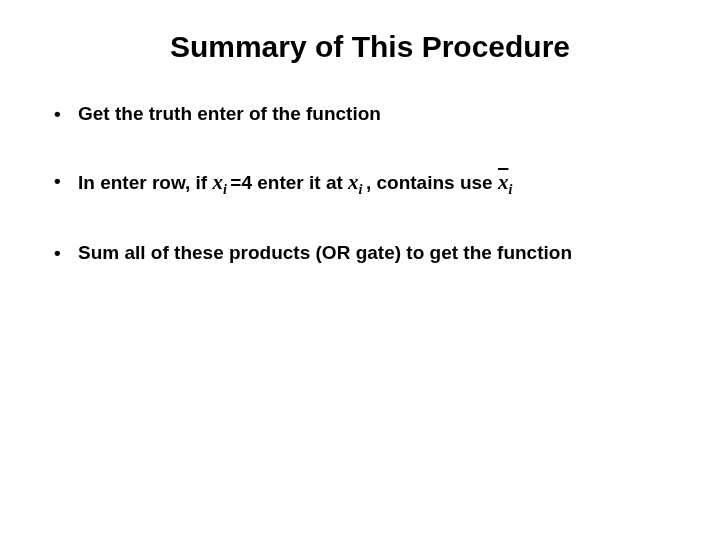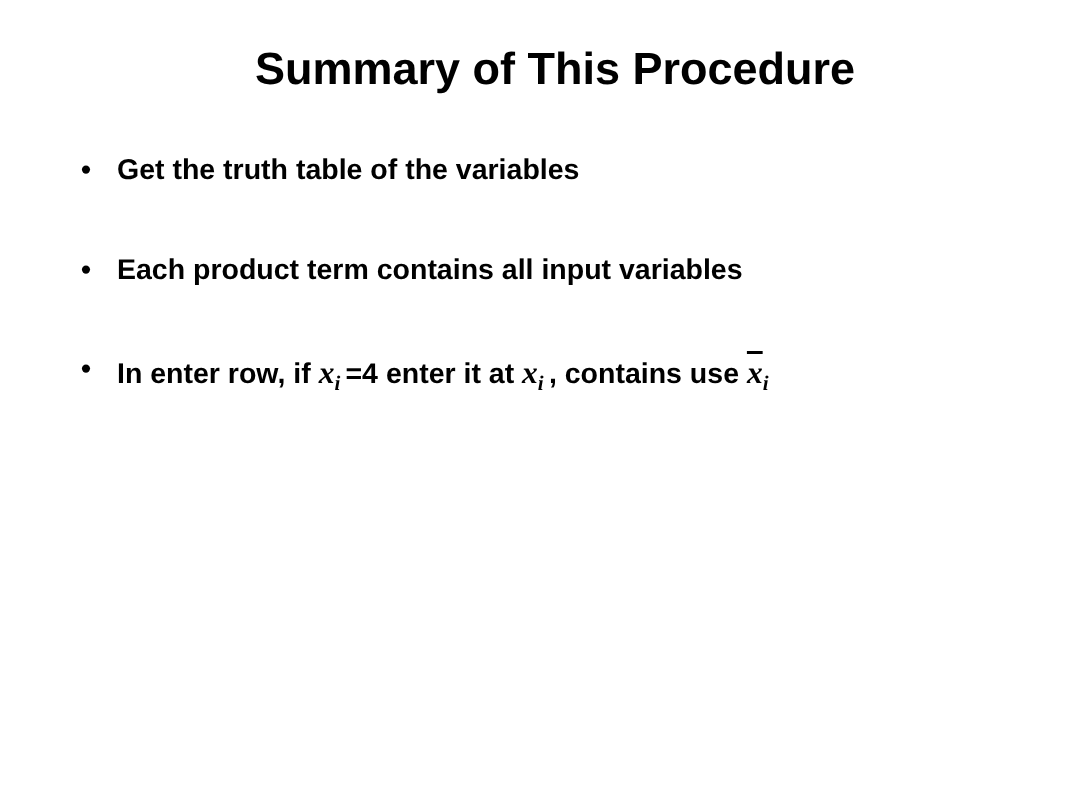--- a/index.html
+++ b/index.html
@@ -55,16 +55,16 @@
       text-decoration: overline;
       text-decoration-thickness: 2px;
     }
   </style>
 </head>
 <body>
 
 <h1 class="title">Summary of This Procedure</h1>
 
 <ul>
-  <li>Get the truth table of the variables</li>
-  <li>Each product term contains all input variables</li>
+  <li>Get the truth enter of the function</li>
   <li><span>In enter row, if </span><span class="var">x</span><span class="sub">i </span><span>=4 enter it at </span><span class="var">x</span><span class="sub">i </span><span>, contains use </span><span class="var overline">x</span><span class="sub">i</span></li>
+  <li>Sum all of these products (OR gate) to get the function</li>
 </ul>
 
 </body></html>

